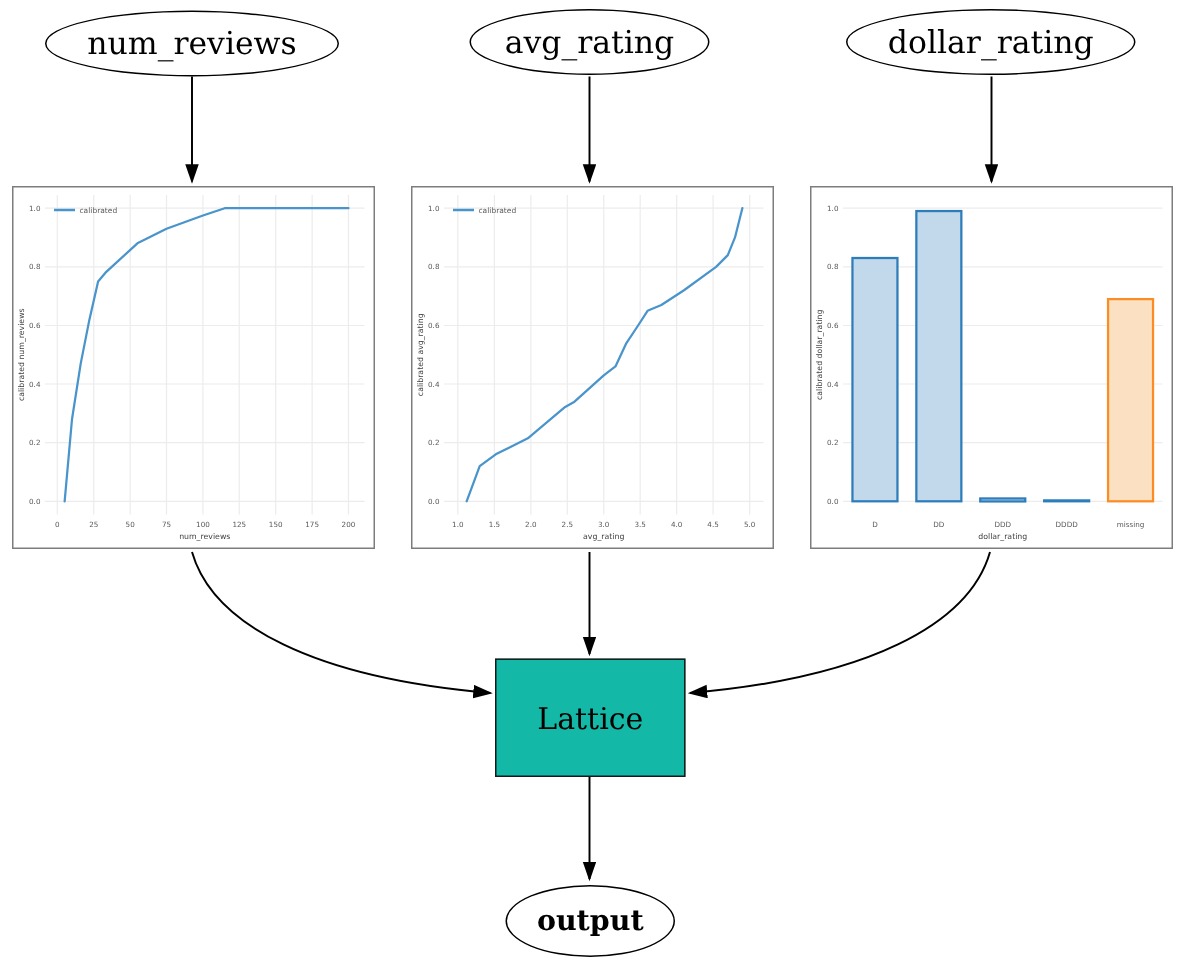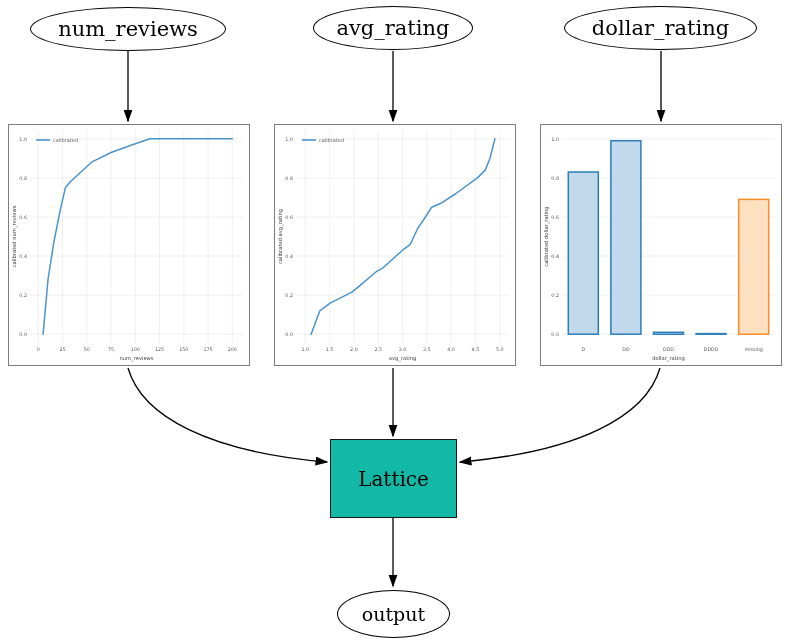--- a/index.html
+++ b/index.html
@@ -6,21 +6,21 @@
   #canvas{position:relative;width:787px;height:644px;background:#fff;overflow:hidden;
           font-family:"DejaVu Serif", serif;}
   .edge-layer{position:absolute;left:0;top:0;width:787px;height:644px;}
   .node-ellipse{position:absolute;border:1.5px solid #000;border-radius:50%;
     background:#fff;display:flex;align-items:center;justify-content:center;
     font-size:21px;color:#000;box-sizing:border-box;}
   .lattice-box{position:absolute;left:330px;top:439px;width:127px;height:79px;
     border:1.5px solid #1a1a1a;background:#14b8a6;display:flex;align-items:center;
     justify-content:center;font-size:20px;color:#000;box-sizing:border-box;}
   .output-ellipse{position:absolute;left:337px;top:590px;width:113px;height:48px;
-    font-size:19px;}
+    font-size:19px;font-weight:bold;}
   .chart{position:absolute;top:124px;width:242px;height:242px;background:#fff;
     border:1.6px solid #7d7d7d;box-sizing:border-box;}
   .chart svg{display:block;font-family:"DejaVu Sans", sans-serif;}
   #chart1{left:8px;} #chart2{left:274px;} #chart3{left:540px;}
 </style>
 </head>
 <body>
 
 <div id="canvas">
 

